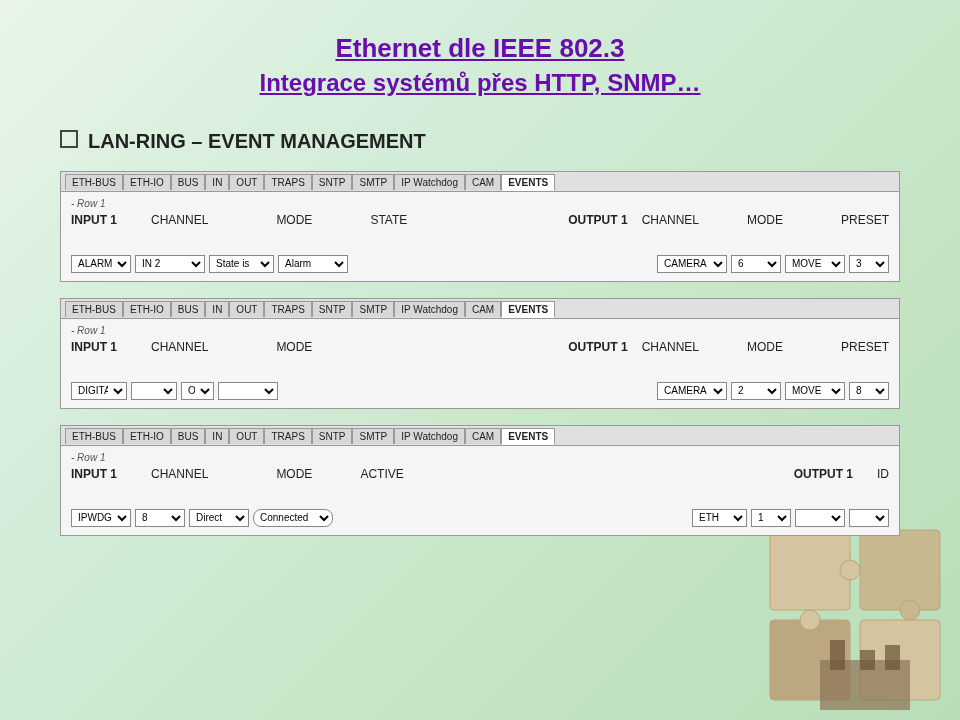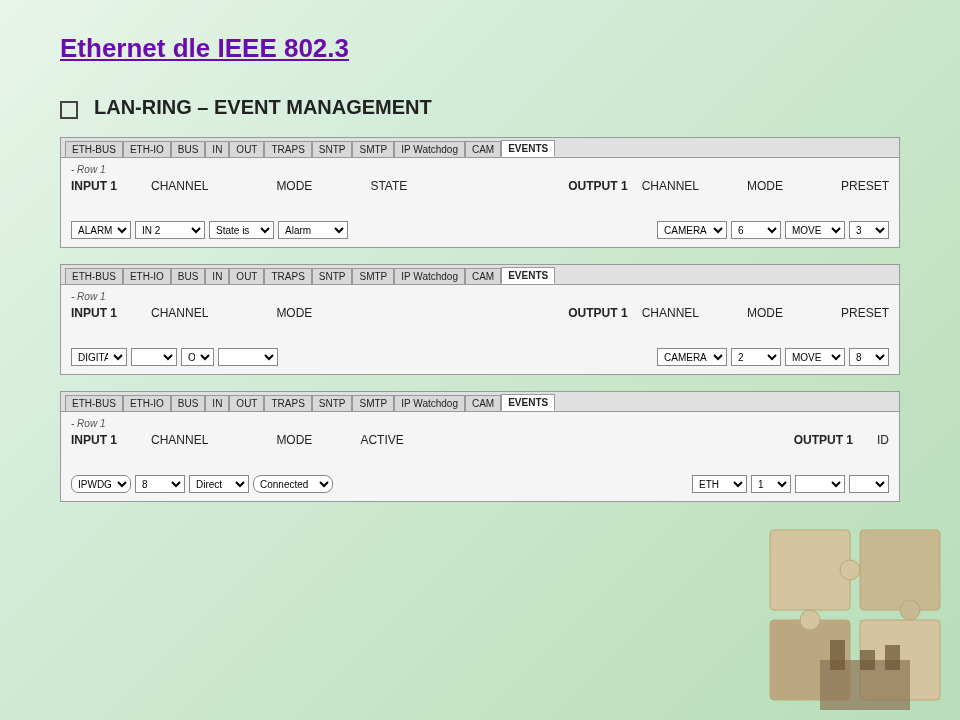--- a/index.html
+++ b/index.html
@@ -19,20 +19,21 @@
       z-index: 0;
     }
 
     .content {
       position: relative;
       z-index: 1;
       padding: 30px 60px;
     }
 
     .title-section {
+      text-align: center;
       margin-bottom: 30px;
     }
 
     .main-title {
       font-size: 26px;
       font-weight: bold;
       color: #6a0dad;
       text-decoration: underline;
       line-height: 1.4;
     }
@@ -40,23 +41,23 @@
     .subtitle {
       font-size: 24px;
       font-weight: bold;
       color: #6a0dad;
       text-decoration: underline;
       line-height: 1.4;
     }
 
     .section-header {
       display: flex;
-      align-items: flex-end;
+      align-items: flex-start;
       margin-bottom: 18px;
-      gap: 16px;
+      gap: 10px;
     }
 
     .checkbox-icon {
       width: 18px;
       height: 18px;
       border: 2px solid #444;
       display: inline-block;
       flex-shrink: 0;
     }
 
@@ -173,20 +174,21 @@
   <rect x="60" y="140" width="90" height="50" fill="#8B7355" opacity="0.7"></rect>
   <rect x="70" y="120" width="15" height="30" fill="#6B5335" opacity="0.7"></rect>
   <rect x="100" y="130" width="15" height="20" fill="#6B5335" opacity="0.7"></rect>
   <rect x="125" y="125" width="15" height="25" fill="#6B5335" opacity="0.7"></rect>
 </svg>
 
 <div class="content">
 
   <div class="title-section">
     <div class="main-title">Ethernet dle IEEE 802.3</div>
+    <div class="subtitle">Integrace systémů přes HTTP, SNMP…</div>
   </div>
 
   <div class="section-header">
     <div class="checkbox-icon"></div>
     <span class="section-title">LAN-RING – EVENT MANAGEMENT</span>
   </div>
 
   <div class="panel">
     <div class="tab-bar">
       <span class="tab">ETH-BUS</span>
@@ -308,21 +310,21 @@
           <span style="width:30px;"></span>
           <span class="field-label small" style="margin-left:10px;">ACTIVE</span>
         </div>
         <div style="flex:1;"></div>
         <div style="display:flex; align-items:flex-end; gap:4px;">
           <span class="field-label">OUTPUT 1</span>
           <span class="field-label small" style="margin-left:20px;">ID</span>
         </div>
       </div>
       <div class="fields-row">
-        <select class="select-field" style="width:60px;border-radius:7px;"><option>IPWDG</option></select>
+        <select class="select-field" style="width:60px;"><option>IPWDG</option></select>
         <select class="select-field" style="width:50px;"><option>8</option></select>
         <select class="select-field" style="width:60px;"><option>Direct</option></select>
         <select class="select-field" style="width:80px;border-radius:8px;"><option>Connected</option></select>
         <div style="flex:1;"></div>
         <select class="select-field" style="width:55px;"><option>ETH</option></select>
         <select class="select-field" style="width:40px;"><option>1</option></select>
         <select class="select-field" style="width:50px;"><option></option></select>
         <select class="select-field" style="width:40px;"><option></option></select>
       </div>
     </div>

